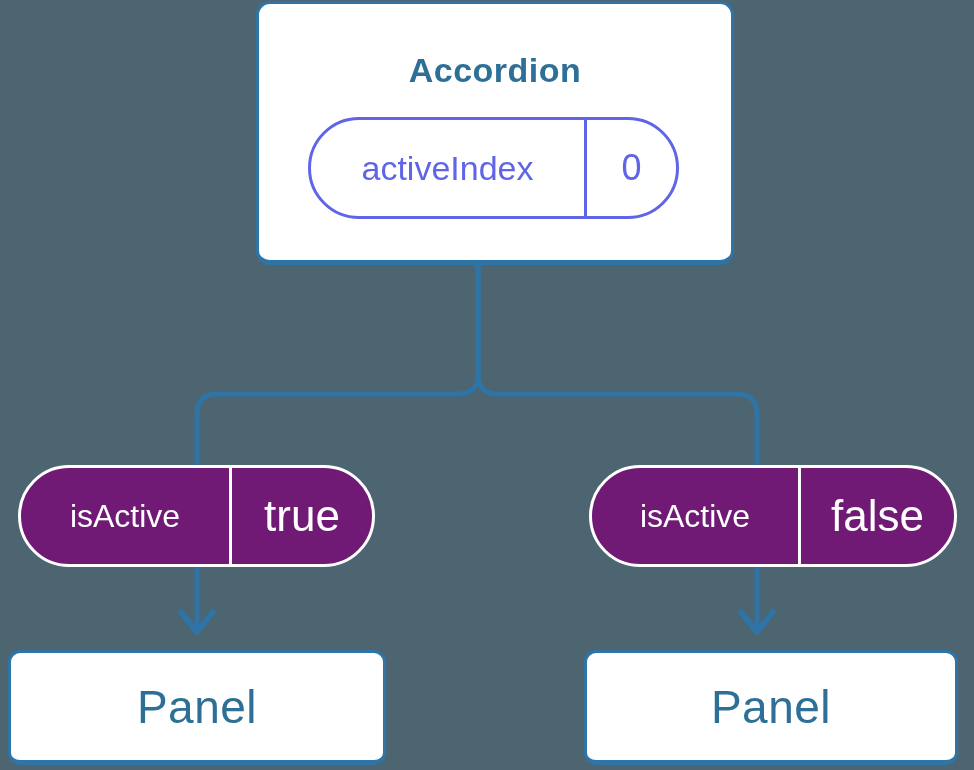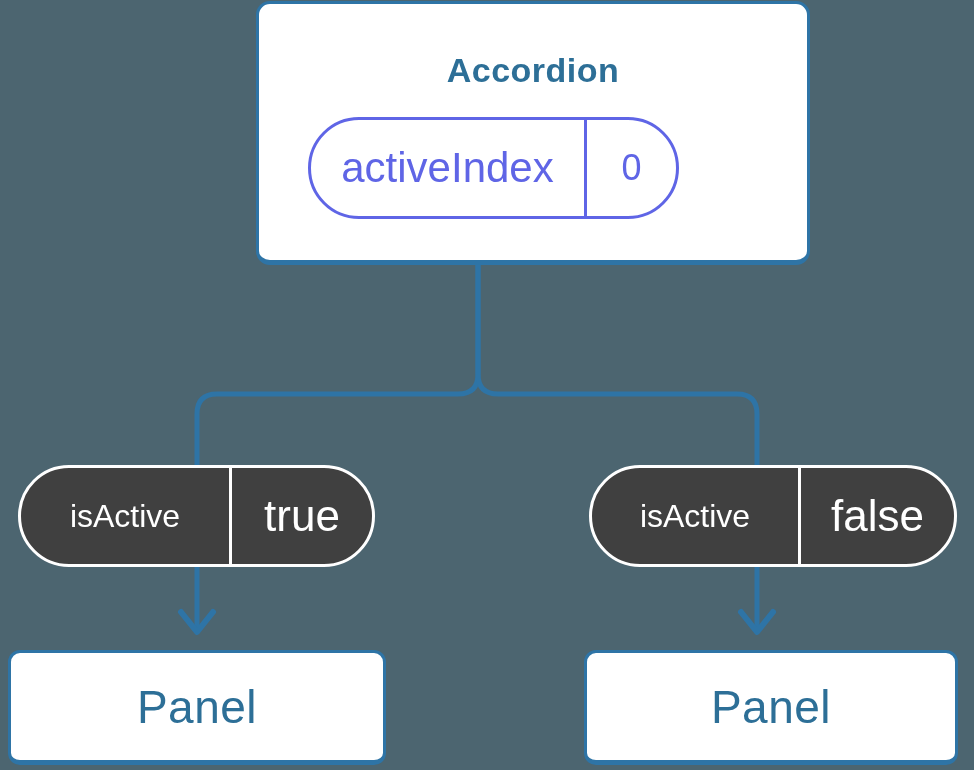--- a/index.html
+++ b/index.html
@@ -27,21 +27,21 @@
     background: #ffffff;
     border: 3px solid #2e74a6;
     border-bottom-width: 5px;
     border-radius: 14px;
     box-sizing: border-box;
     z-index: 2;
   }
   .accordion-card {
     left: 256px;
     top: 1px;
-    width: 554px;
+    width: 478px;
     height: 264px;
   }
   .card-title {
     margin-top: 47px;
     text-align: center;
     font-size: 34px;
     font-weight: 600;
     color: #2d6f97;
     letter-spacing: 0.5px;
   }
@@ -57,42 +57,42 @@
     display: flex;
     align-items: stretch;
     overflow: hidden;
     background: #ffffff;
   }
   .state-pill .pill-name {
     flex: 1;
     display: flex;
     align-items: center;
     justify-content: center;
-    font-size: 42px;
+    font-size: 34px;
     color: #5f65e6;
   }
   .state-pill .pill-divider {
     width: 3px;
     background: #5f65e6;
   }
   .state-pill .pill-value {
     width: 89px;
     display: flex;
     align-items: center;
     justify-content: center;
     font-size: 36px;
     color: #5f65e6;
   }
   .prop-pill {
     position: absolute;
     height: 102px;
     border: 3px solid #ffffff;
     border-radius: 51px;
     box-sizing: border-box;
-    background: #404040;
+    background: #701a75;
     display: flex;
     align-items: stretch;
     overflow: hidden;
     z-index: 3;
   }
   .prop-pill .pill-name {
     flex: 1;
     display: flex;
     align-items: center;
     justify-content: center;

